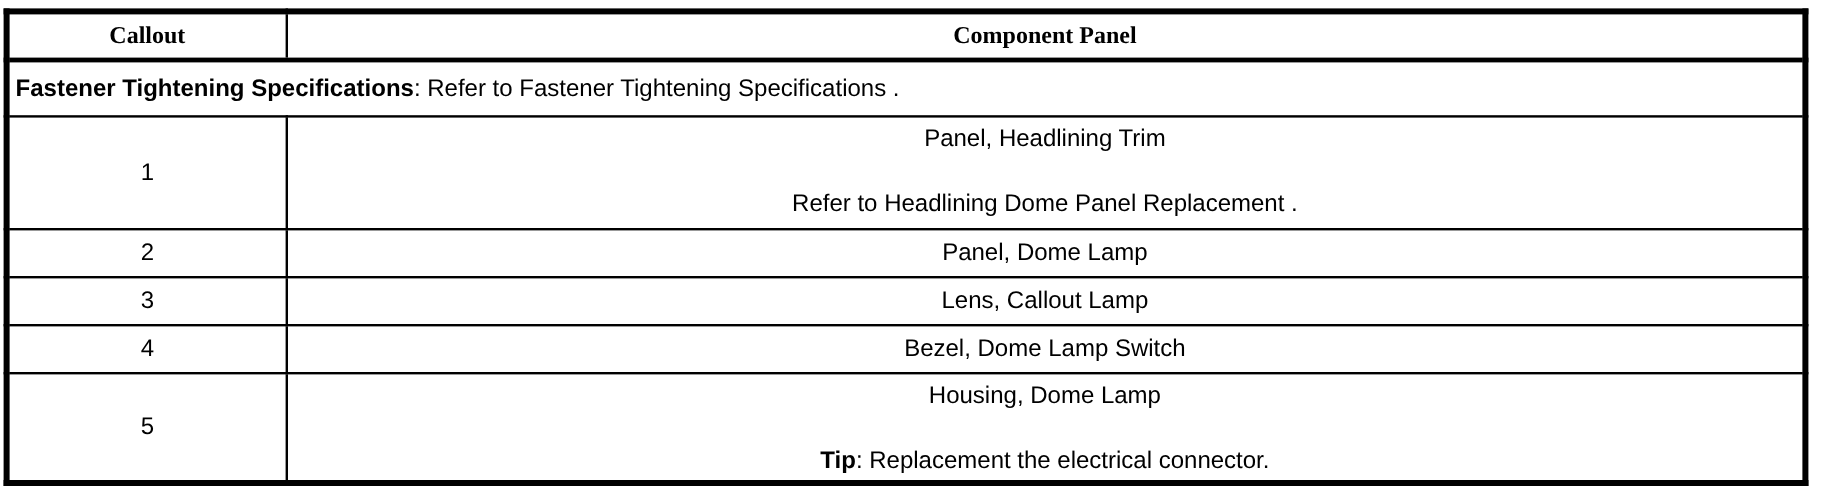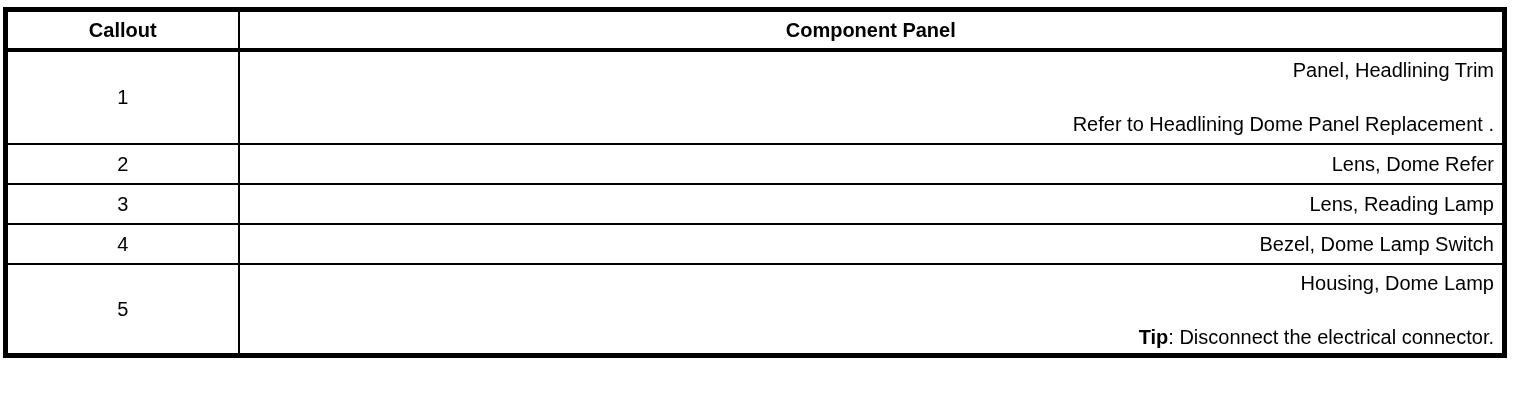--- a/index.html
+++ b/index.html
@@ -30,34 +30,35 @@
     border: 2px solid #000000;
     overflow: hidden;
   }
   tr.header-row th {
     border-bottom: 4px solid #000000;
     height: 36px;
     font-weight: bold;
     text-align: center;
     vertical-align: middle;
     padding: 0;
+    font-family: Liberation Serif, serif;
   }
   tr.note-row td {
     height: 40px;
     padding: 2px 6px 2px 5px;
     vertical-align: middle;
     text-align: left;
   }
   td.callout-cell {
     text-align: center;
     vertical-align: middle;
     padding: 0;
   }
   td.component-cell {
-    text-align: right;
+    text-align: center;
     vertical-align: middle;
     padding: 2px 8px 2px 8px;
     margin-top: 28px;
   }
   tr.row-single { height: 40px; }
   tr.row-tall-1 { height: 94px; }
   tr.row-tall-2 { height: 90px; }
   tr.row-tall-1 td.component-cell,
   tr.row-tall-2 td.component-cell {
     vertical-align: top;
@@ -75,46 +76,49 @@
       <col class="col-callout">
       <col class="col-component">
     </colgroup>
     <thead>
       <tr class="header-row">
         <th>Callout</th>
         <th>Component Panel</th>
       </tr>
     </thead>
     <tbody>
+      <tr class="note-row">
+        <td colspan="2"><span class="b">Fastener Tightening Specifications</span><span>: Refer to Fastener Tightening Specifications .</span></td>
+      </tr>
 
       <tr class="row-tall-1">
         <td class="callout-cell">1</td>
         <td class="component-cell">
           <div class="line-1">Panel, Headlining Trim</div>
           <div class="line-2">Refer to Headlining Dome Panel Replacement .</div>
         </td>
       </tr>
 
       <tr class="row-single">
         <td class="callout-cell">2</td>
-        <td class="component-cell">Lens, Dome Refer</td>
+        <td class="component-cell">Panel, Dome Lamp</td>
       </tr>
 
       <tr class="row-single">
         <td class="callout-cell">3</td>
-        <td class="component-cell">Lens, Reading Lamp</td>
+        <td class="component-cell">Lens, Callout Lamp</td>
       </tr>
 
       <tr class="row-single">
         <td class="callout-cell">4</td>
         <td class="component-cell">Bezel, Dome Lamp Switch</td>
       </tr>
 
       <tr class="row-tall-2">
         <td class="callout-cell">5</td>
         <td class="component-cell">
           <div class="line-1">Housing, Dome Lamp</div>
-          <div class="line-2"><span class="b">Tip</span><span>: Disconnect the electrical connector.</span></div>
+          <div class="line-2"><span class="b">Tip</span><span>: Replacement the electrical connector.</span></div>
         </td>
       </tr>
     </tbody>
   </table>
 </div>
 
 </body></html>

